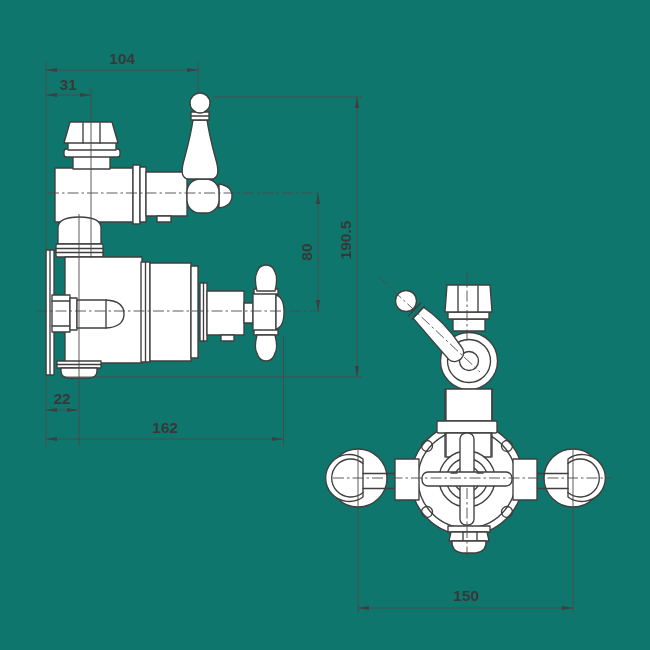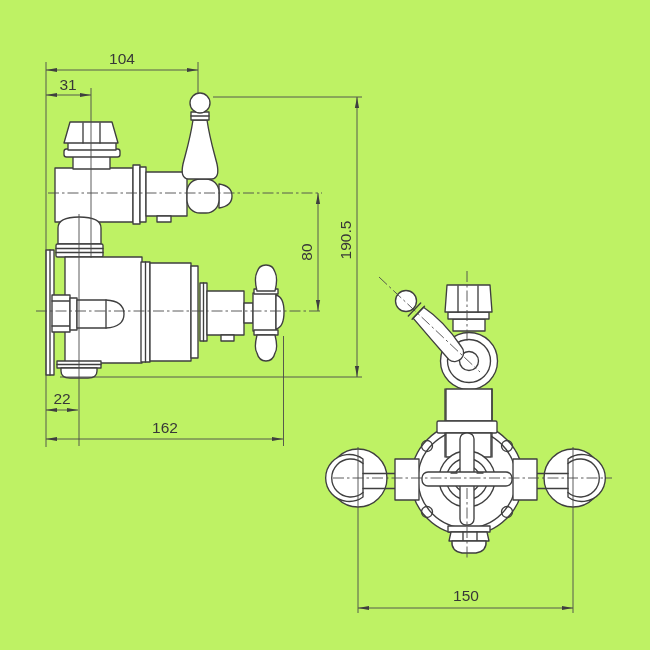--- a/index.html
+++ b/index.html
@@ -1,16 +1,16 @@
 <!DOCTYPE html>
 <html><head>
 <meta charset="utf-8">
 <style>
   html,body{margin:0;padding:0;background:#ffffff;}
-  .canvas{position:relative;width:650px;height:650px;background:#bef264;overflow:hidden;}
+  .canvas{position:relative;width:650px;height:650px;background:#0f766e;overflow:hidden;font-weight:bold;}
   svg{display:block;}
   .obj{stroke:#3f3f3f;stroke-width:1.35;fill:none;stroke-linecap:round;stroke-linejoin:round;}
   .objf{stroke:#3f3f3f;stroke-width:1.35;fill:#ffffff;stroke-linejoin:round;}
   .thin{stroke:#4a4a4a;stroke-width:0.9;fill:none;}
   .cl{stroke:#4a4a4a;stroke-width:0.9;fill:none;stroke-dasharray:11 3 2.5 3;}
   .arr{fill:#3f3f3f;stroke:none;}
   .dim{font-family:"Liberation Sans","DejaVu Sans",sans-serif;font-size:15.5px;fill:#383838;}
 </style>
 </head>
 <body>

